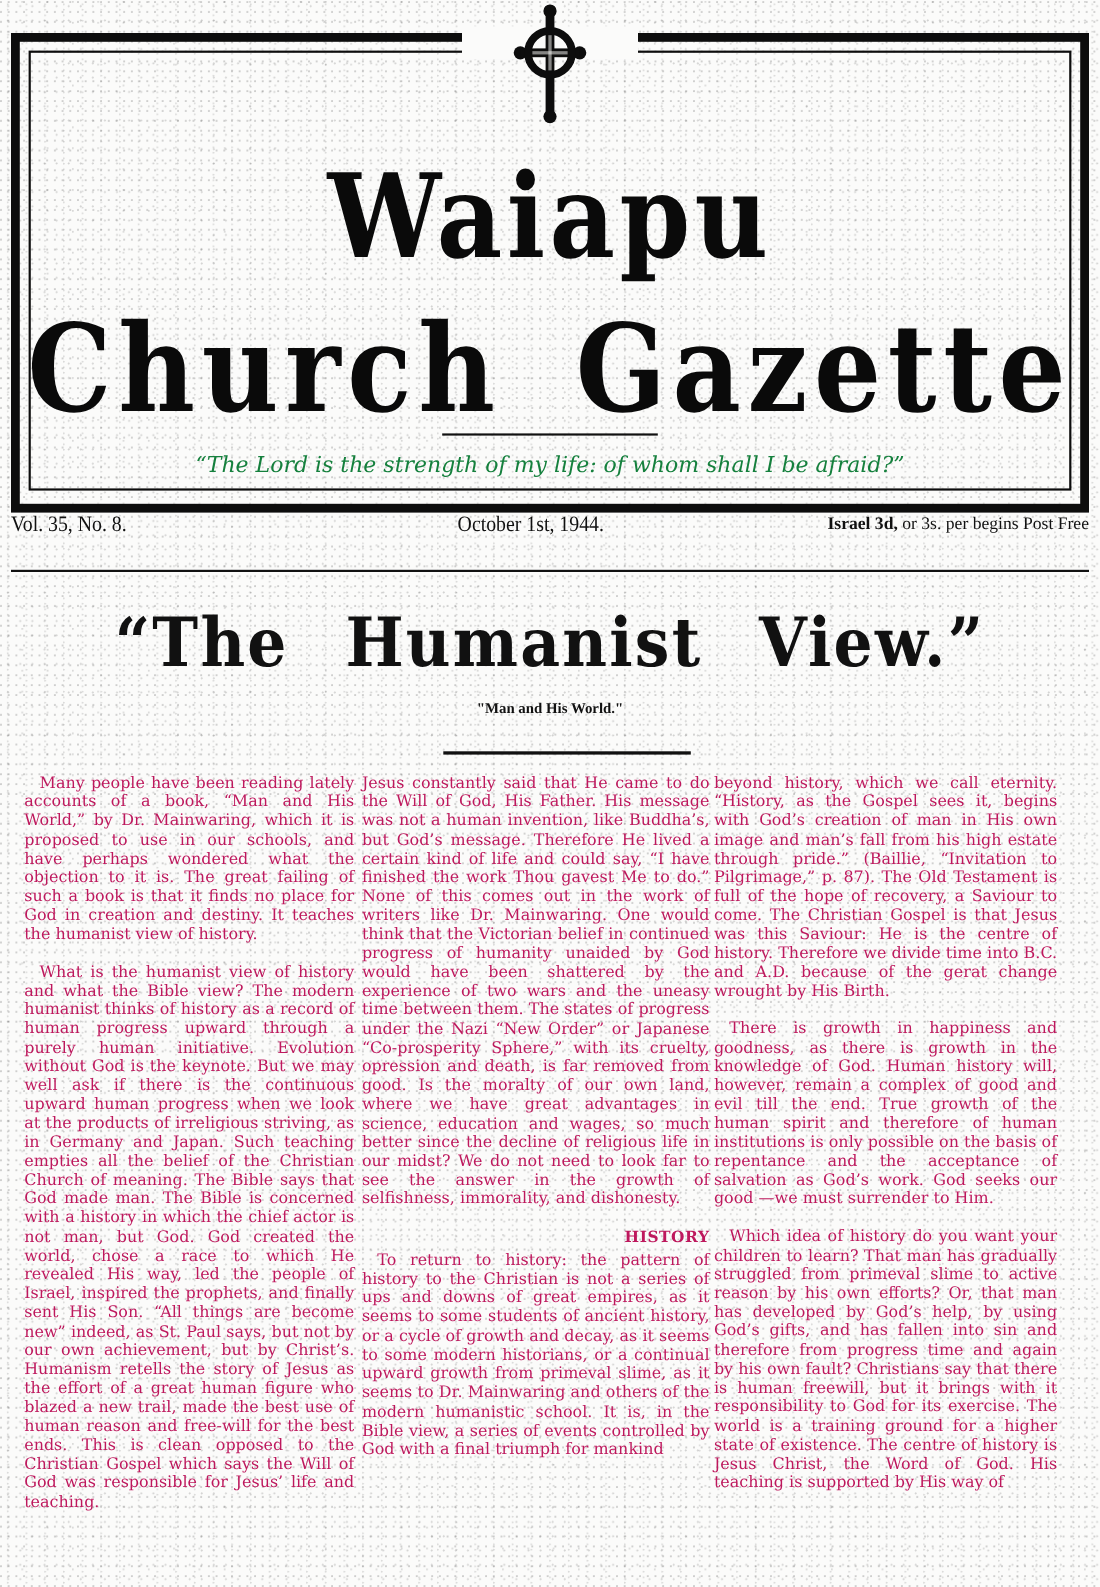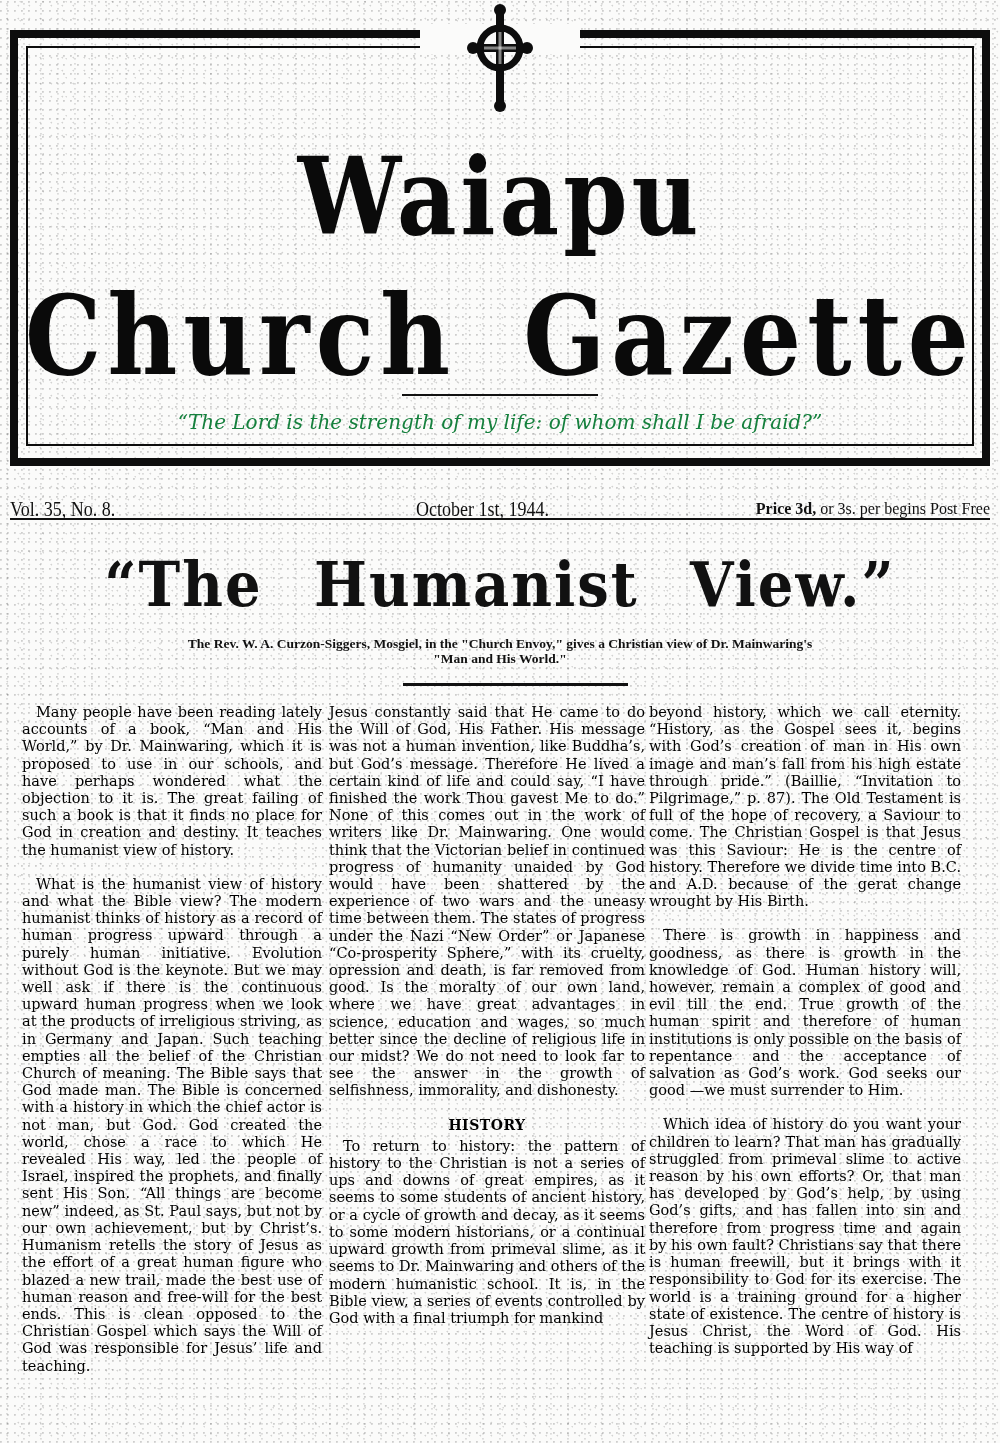--- a/index.html
+++ b/index.html
@@ -42,21 +42,21 @@
     color: #0a0a0a; word-spacing: 28px;
   }
   .title-rule {
     position: absolute; left: 402px; top: 394px; width: 196px; height: 2px; background: #111;
   }
   .motto {
     position: absolute; left: 0; top: 410px; width: 1000px; text-align: center;
     font-style: italic; font-size: 20px; color: #15803d;
   }
   .issue-row {
-    position: absolute; left: 10px; top: 498px; width: 980px; height: 26px;
+    position: absolute; left: 10px; top: 466px; width: 980px; height: 26px;
     font-family: "Liberation Serif", serif; font-size: 20px;
   }
   .issue-vol { position: absolute; left: 0; top: 0; transform: scaleX(0.9); transform-origin: left; }
   .issue-date { position: absolute; left: 406px; top: 0; transform: scaleX(0.9); transform-origin: left; }
   .issue-price { position: absolute; right: 0; top: 2px; font-size: 16px; }
   .issue-price b { font-weight: bold; }
   .issue-rule {
     position: absolute; left: 10px; top: 518px; width: 980px; height: 2px; background: #111;
   }
   .headline {
@@ -67,29 +67,29 @@
   .byline {
     position: absolute; left: 60px; top: 636px; width: 880px; text-align: center;
     font-family: "Liberation Serif", serif; font-size: 13.5px; line-height: 15px; font-weight: bold;
   }
   .headline-rule {
     position: absolute; left: 403px; top: 683px; width: 225px; height: 3px; background: #111;
   }
   .col {
     position: absolute; top: 704px; width: 300px;
     font-family: "DejaVu Serif", serif; font-size: 14.5px; line-height: 17.2px;
-    text-align: justify; color: #000000;
+    text-align: justify; color: #be185d;
   }
   .col p { margin: 0 0 17px 0; text-indent: 14px; }
   .col p.cont { text-indent: 0; }
   .col1 { left: 22px; }
   .col2 { left: 329px; width: 316px; }
   .col3 { left: 649px; width: 312px; }
   .subhead {
-    text-align: center; font-weight: bold; font-size: 14px; margin: 8px 0 4px 0;
+    text-align: right; font-weight: bold; font-size: 14px; margin: 8px 0 4px 0;
     letter-spacing: 0.5px; text-indent: 0;
   }
 </style>
 </head>
 <body>
 
 <div class="frame-outer"></div>
 <div class="frame-inner"></div>
 <div class="frame-gap"></div>
 
@@ -106,27 +106,26 @@
 </svg>
 
 <div class="title-line1">Waiapu</div>
 <div class="title-line2">Church Gazette</div>
 <div class="title-rule"></div>
 <div class="motto">“The Lord is the strength of my life: of whom shall I be afraid?”</div>
 
 <div class="issue-row">
   <span class="issue-vol">Vol. 35, No. 8.</span>
   <span class="issue-date">October 1st, 1944.</span>
-  <span class="issue-price"><b>Price 3d,</b><span> or 3s. per begins Post Free</span></span>
+  <span class="issue-price"><b>Israel 3d,</b><span> or 3s. per begins Post Free</span></span>
 </div>
 <div class="issue-rule"></div>
 
 <div class="headline">“The Humanist View.”</div>
 <div class="byline">
-  <div>The Rev. W. A. Curzon-Siggers, Mosgiel, in the "Church Envoy," gives a Christian view of Dr. Mainwaring's</div>
   <div>"Man and His World."</div>
 </div>
 <div class="headline-rule"></div>
 
 <div class="col col1">
   <p>Many people have been reading lately accounts of a book, “Man and His World,” by Dr. Mainwaring, which it is proposed to use in our schools, and have perhaps wondered what the objection to it is. The great failing of such a book is that it finds no place for God in creation and destiny. It teaches the humanist view of history.</p>
   <p>What is the humanist view of history and what the Bible view? The modern humanist thinks of history as a record of human progress upward through a purely human initiative. Evolution without God is the keynote. But we may well ask if there is the continuous upward human progress when we look at the products of irreligious striving, as in Germany and Japan. Such teaching empties all the belief of the Christian Church of meaning. The Bible says that God made man. The Bible is concerned with a history in which the chief actor is not man, but God. God created the world, chose a race to which He revealed His way, led the people of Israel, inspired the prophets, and finally sent His Son. “All things are become new” indeed, as St. Paul says, but not by our own achievement, but by Christ’s. Humanism retells the story of Jesus as the effort of a great human figure who blazed a new trail, made the best use of human reason and free-will for the best ends. This is clean opposed to the Christian Gospel which says the Will of God was responsible for Jesus’ life and teaching.</p>
 </div>
 
 <div class="col col2">

